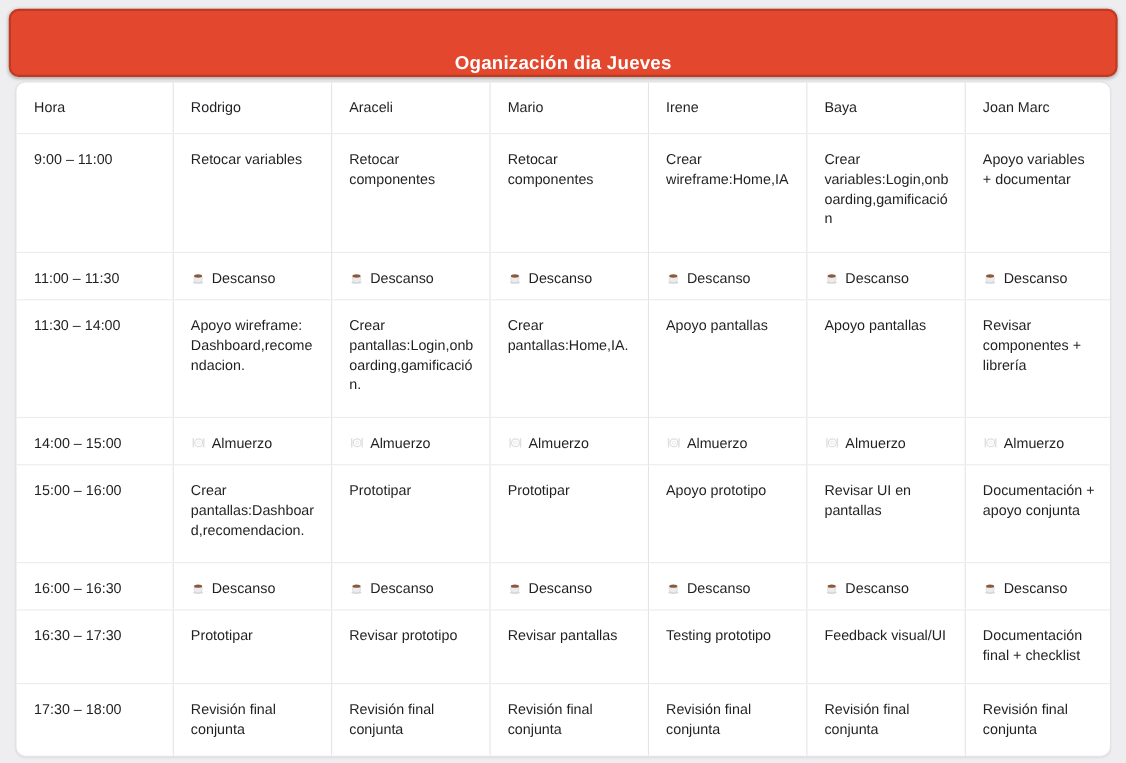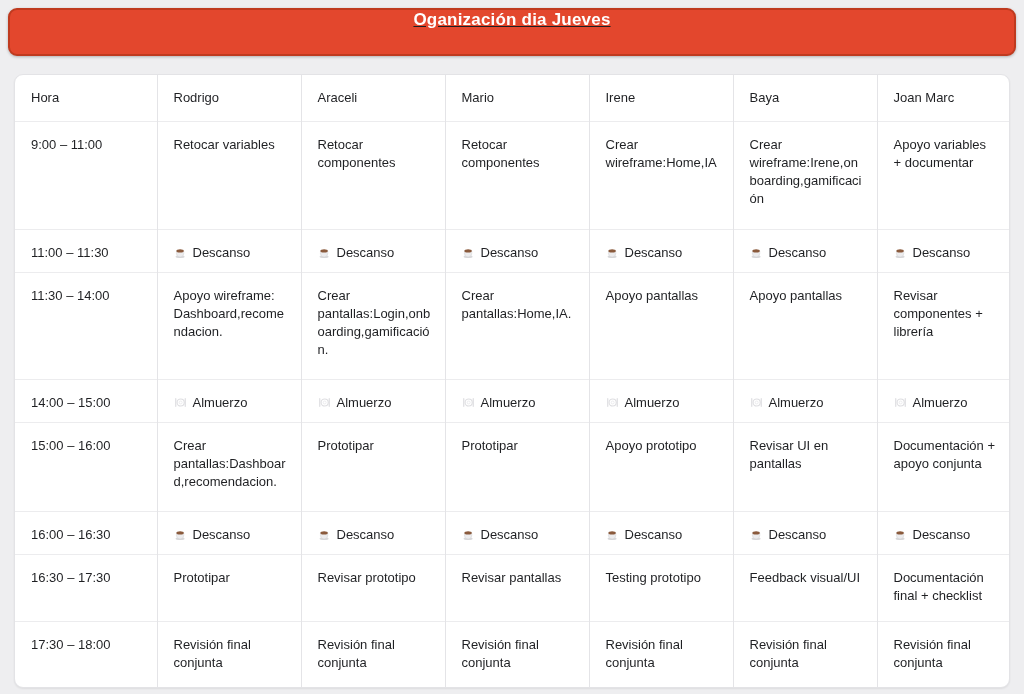--- a/index.html
+++ b/index.html
@@ -8,26 +8,26 @@
     background: #EEEEF0;
     font-family: "Liberation Sans", "DejaVu Sans", sans-serif;
     color: #1F2023;
     overflow: hidden;
   }
   .page { width: 1024px; height: 694px; position: relative; }
 
   .banner {
     position: absolute;
     left: 8px; top: 8px; right: 8px;
-    height: 48px;
+    height: 62px;
     background: #E3472D;
     border: 2px solid #BF3A1F;
     border-radius: 9px;
     box-shadow: 0 1px 3px rgba(0,0,0,0.25);
-    display: flex; align-items: flex-start; justify-content: center; text-decoration: underline;
+    display: flex; align-items: flex-end; justify-content: center;
   }
   .banner h1 {
     color: #FFFFFF;
     font-size: 17px;
     font-weight: 700;
     letter-spacing: 0.2px;
   }
 
   .table-card {
     position: absolute;
@@ -104,21 +104,21 @@
             <th>Joan Marc</th>
           </tr>
       </thead>
       <tbody>
           <tr style="height: 108px;">
             <td>9:00 – 11:00</td>
             <td><span>Retocar variables</span></td>
             <td><span>Retocar componentes</span></td>
             <td><span>Retocar componentes</span></td>
             <td><span>Crear wireframe:Home,IA</span></td>
-            <td><span>Crear wireframe:Irene,onboarding,gamificación</span></td>
+            <td><span>Crear variables:Login,onboarding,gamificación</span></td>
             <td><span>Apoyo variables + documentar</span></td>
           </tr>
           <tr style="height: 43px;">
             <td>11:00 – 11:30</td>
             <td><span class="cell-icon"><svg width="13" height="13" viewBox="0 0 16 16">
                   <ellipse cx="7.5" cy="13.2" rx="5.6" ry="1.6" fill="#D8D8DA"></ellipse>
                   <path d="M3 6 h9 v3.3 a4.5 4.2 0 0 1 -9 0 z" fill="#ECECEE" stroke="#CFCFD2" stroke-width="0.6"></path>
                   <ellipse cx="7.5" cy="6" rx="4.5" ry="1.9" fill="#8A5A3C"></ellipse>
                 </svg></span><span>Descanso</span></td>
             <td><span class="cell-icon"><svg width="13" height="13" viewBox="0 0 16 16">

